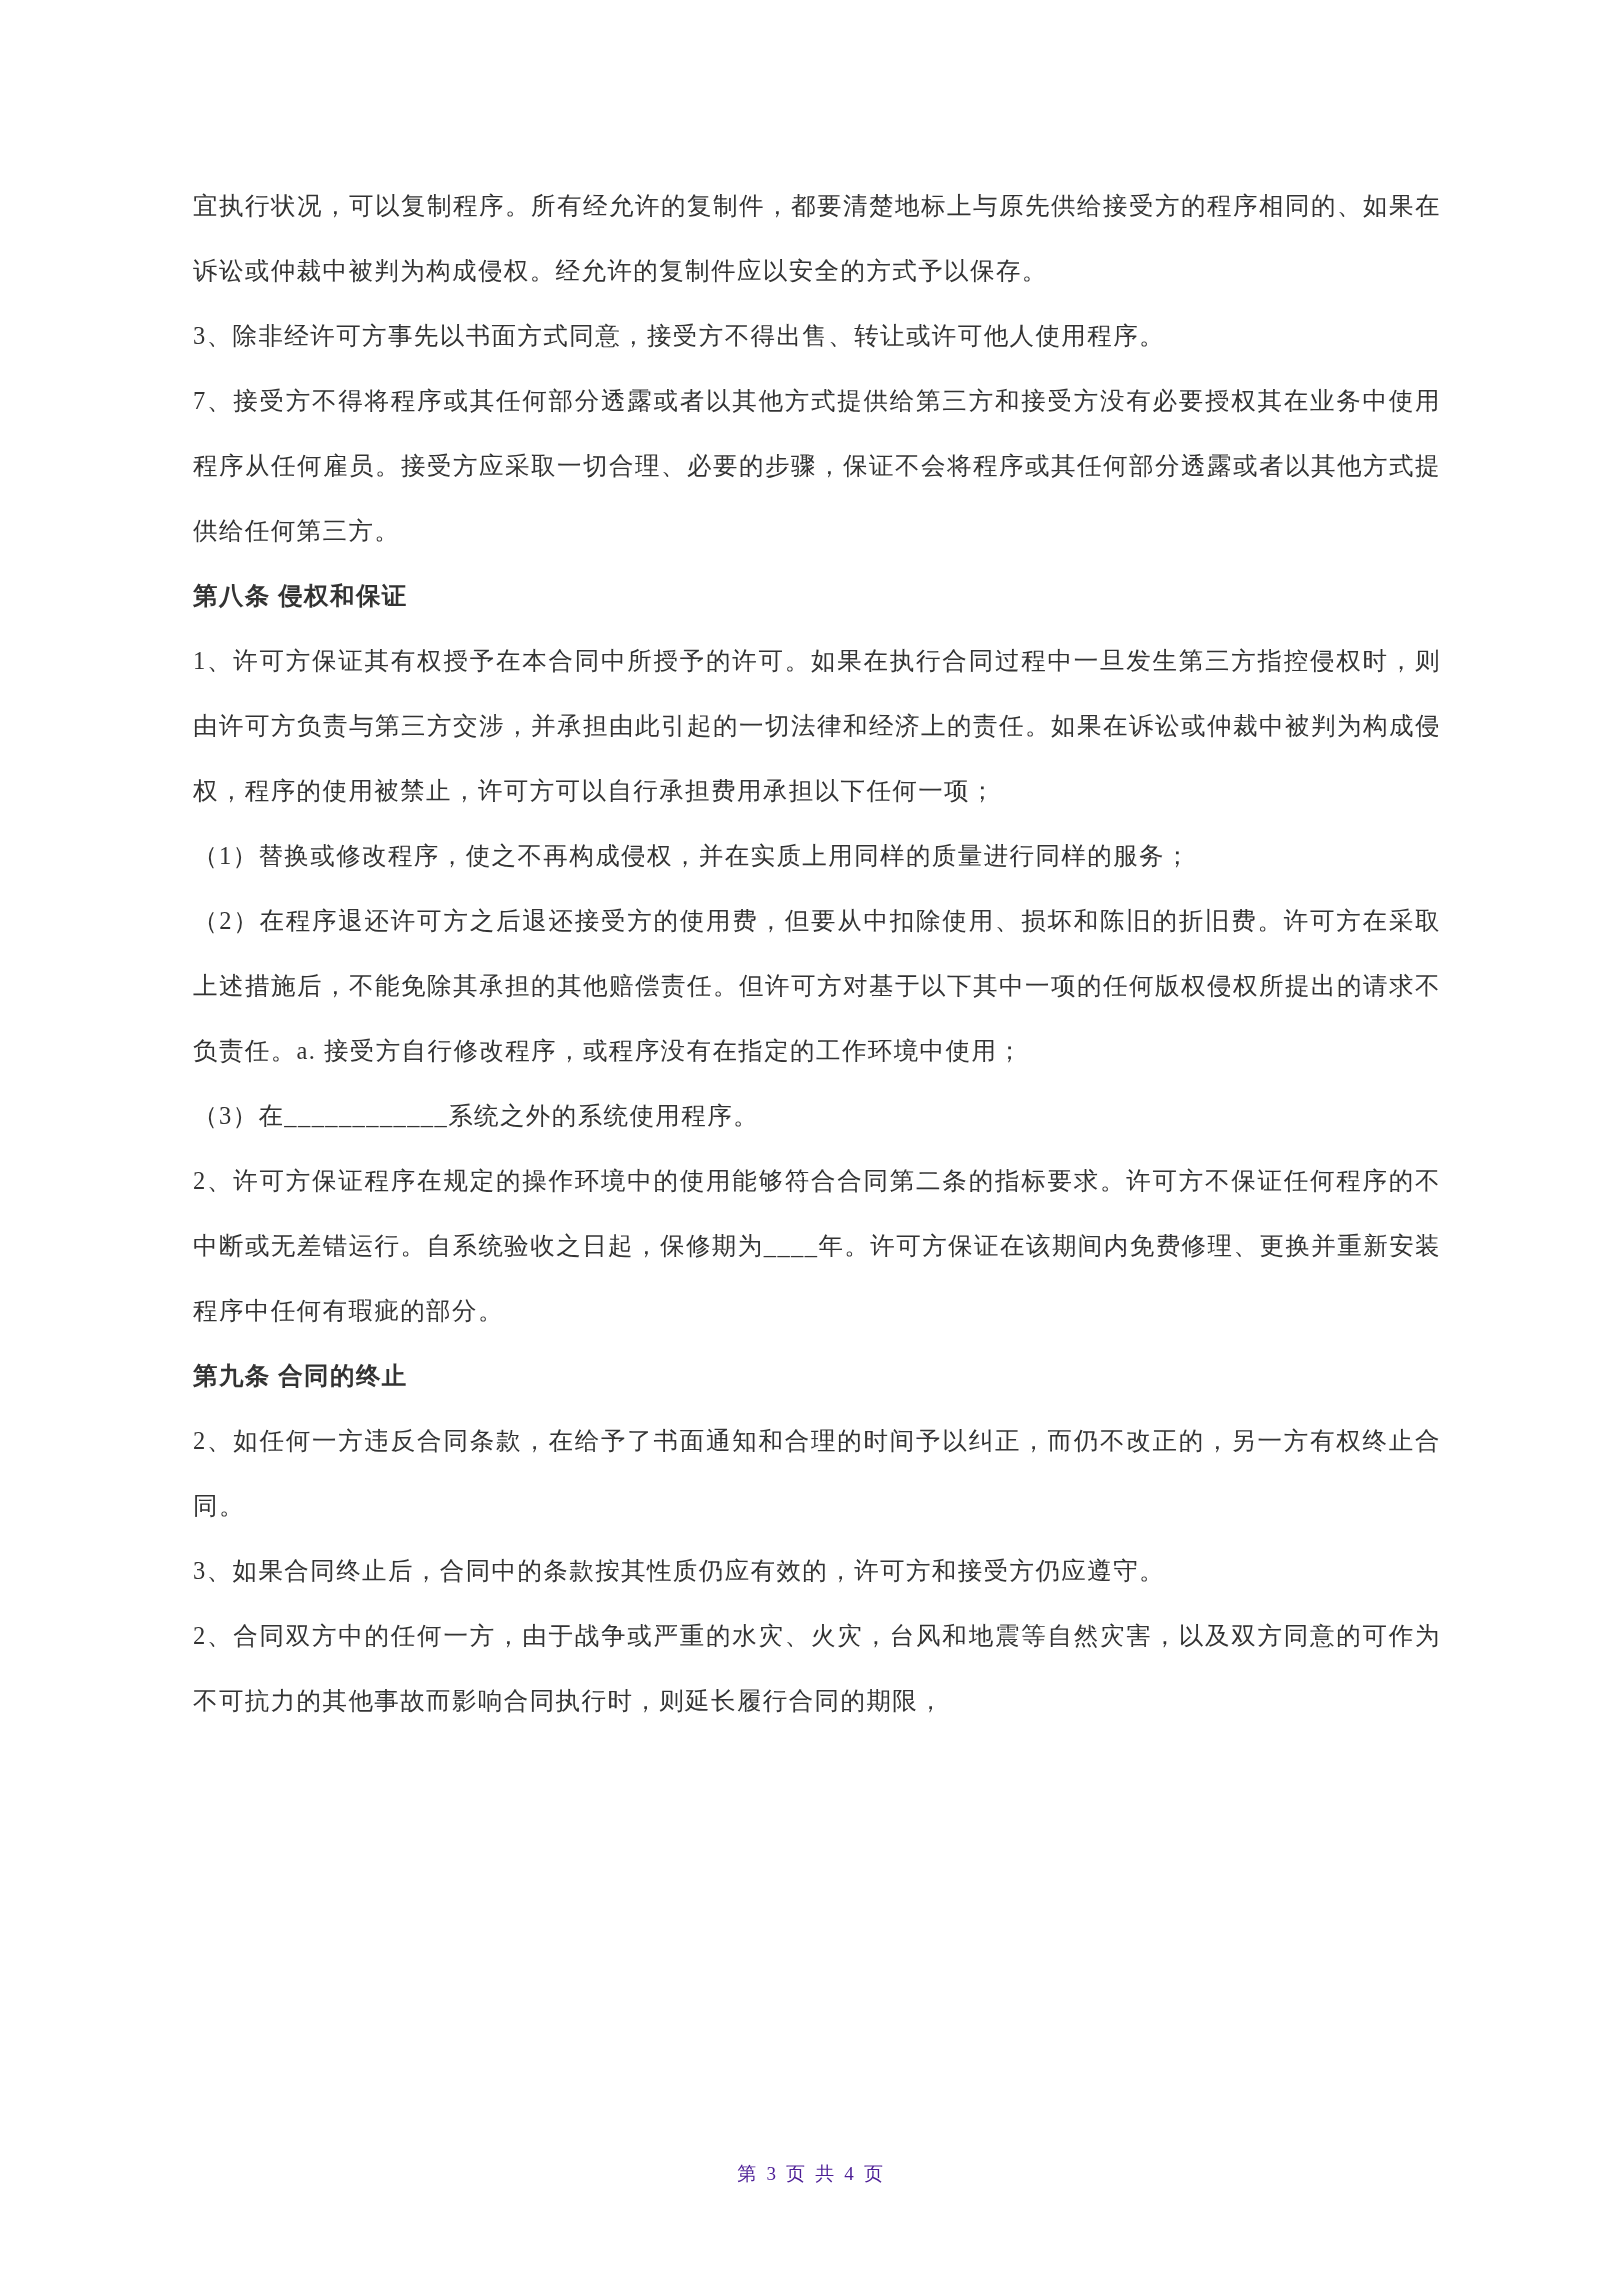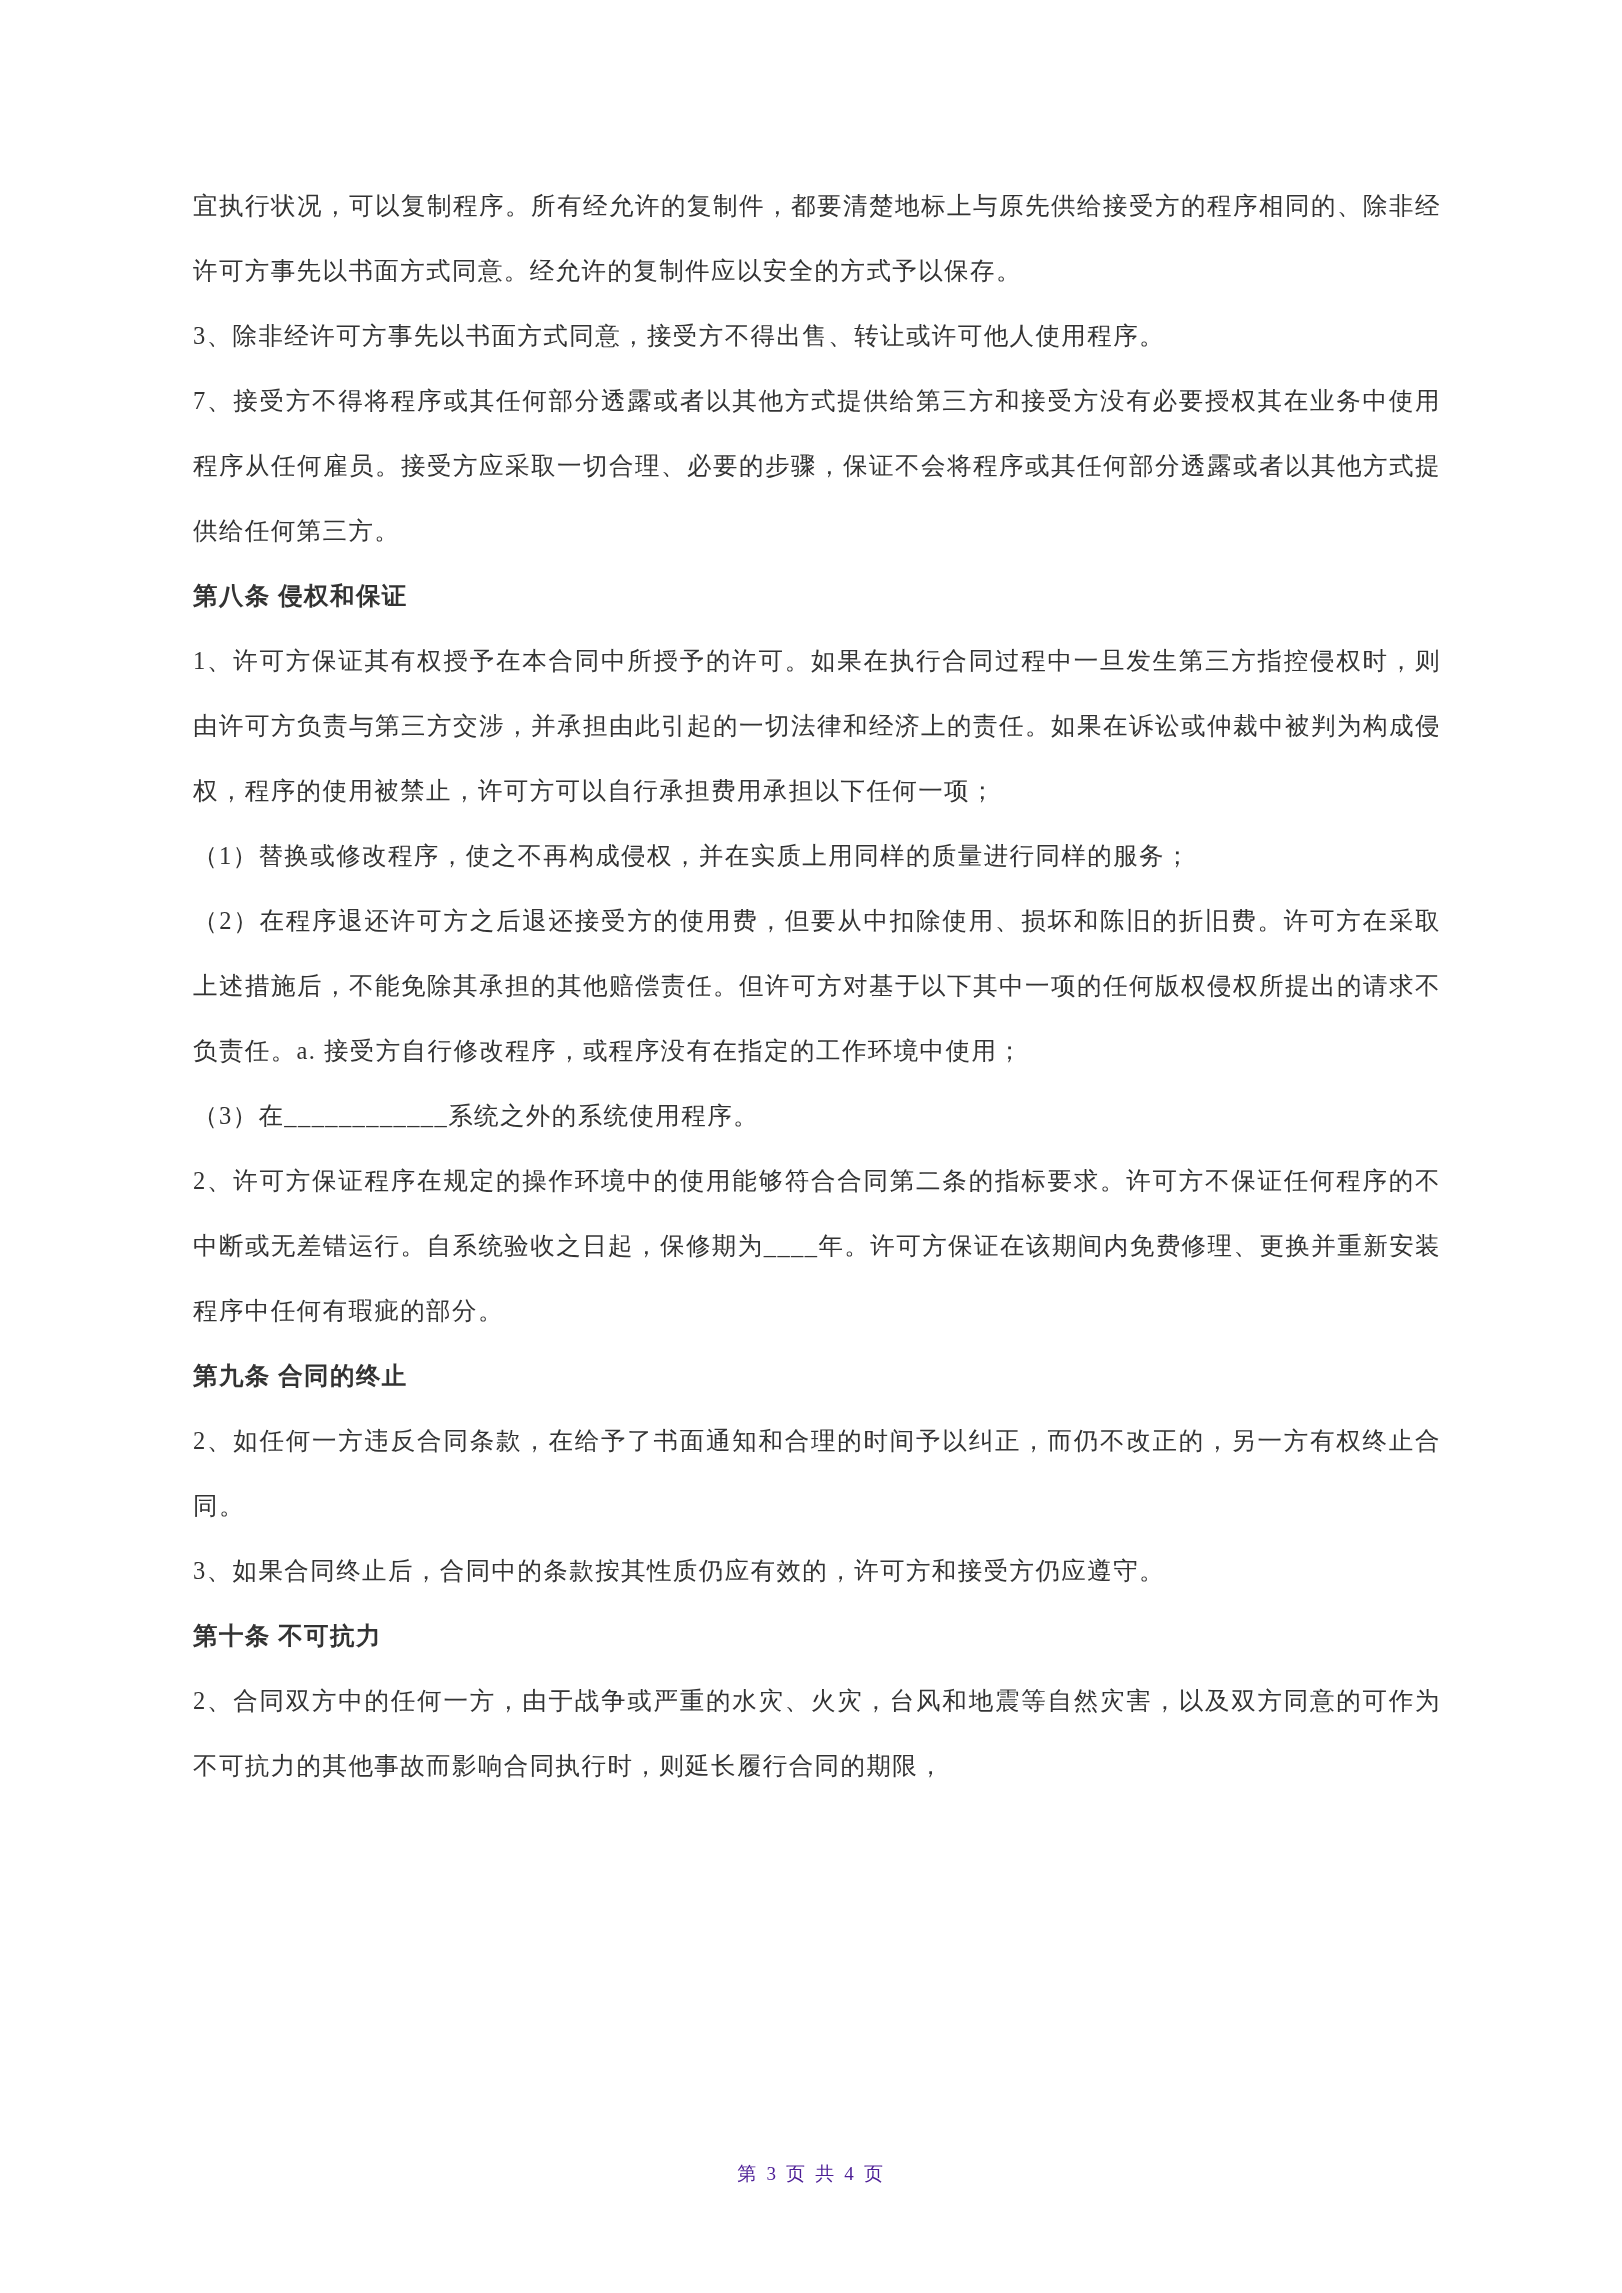--- a/index.html
+++ b/index.html
@@ -44,30 +44,29 @@
     font-size: 19px;
     letter-spacing: 2.7px;
     color: #4c1d95;
   }
 </style>
 </head>
 <body>
 
 <div class="page">
   <div class="content" id="paragraph-container">
-      <p class="para">宜执行状况，可以复制程序。所有经允许的复制件，都要清楚地标上与原先供给接受方的程序相同的、除非经许可方事先以书面方式同意。经允许的复制件应以安全的方式予以保存。</p>
+      <p class="para">宜执行状况，可以复制程序。所有经允许的复制件，都要清楚地标上与原先供给接受方的程序相同的、如果在诉讼或仲裁中被判为构成侵权。经允许的复制件应以安全的方式予以保存。</p>
       <p class="para">3、除非经许可方事先以书面方式同意，接受方不得出售、转让或许可他人使用程序。</p>
       <p class="para">7、接受方不得将程序或其任何部分透露或者以其他方式提供给第三方和接受方没有必要授权其在业务中使用程序从任何雇员。接受方应采取一切合理、必要的步骤，保证不会将程序或其任何部分透露或者以其他方式提供给任何第三方。</p>
       <p class="para heading">第八条 侵权和保证</p>
       <p class="para">1、许可方保证其有权授予在本合同中所授予的许可。如果在执行合同过程中一旦发生第三方指控侵权时，则由许可方负责与第三方交涉，并承担由此引起的一切法律和经济上的责任。如果在诉讼或仲裁中被判为构成侵权，程序的使用被禁止，许可方可以自行承担费用承担以下任何一项；</p>
       <p class="para">（1）替换或修改程序，使之不再构成侵权，并在实质上用同样的质量进行同样的服务；</p>
       <p class="para">（2）在程序退还许可方之后退还接受方的使用费，但要从中扣除使用、损坏和陈旧的折旧费。许可方在采取上述措施后，不能免除其承担的其他赔偿责任。但许可方对基于以下其中一项的任何版权侵权所提出的请求不负责任。a.  接受方自行修改程序，或程序没有在指定的工作环境中使用；</p>
       <p class="para">（3）在____________系统之外的系统使用程序。</p>
       <p class="para">2、许可方保证程序在规定的操作环境中的使用能够符合合同第二条的指标要求。许可方不保证任何程序的不中断或无差错运行。自系统验收之日起，保修期为____年。许可方保证在该期间内免费修理、更换并重新安装程序中任何有瑕疵的部分。</p>
       <p class="para heading">第九条 合同的终止</p>
       <p class="para">2、如任何一方违反合同条款，在给予了书面通知和合理的时间予以纠正，而仍不改正的，另一方有权终止合同。</p>
       <p class="para">3、如果合同终止后，合同中的条款按其性质仍应有效的，许可方和接受方仍应遵守。</p>
-      <p class="para heading">第十条 不可抗力</p>
       <p class="para">2、合同双方中的任何一方，由于战争或严重的水灾、火灾，台风和地震等自然灾害，以及双方同意的可作为不可抗力的其他事故而影响合同执行时，则延长履行合同的期限，</p>
     </div>
   <div class="footer">第 3 页 共 4 页</div>
 </div>
 
 
 </body></html>

